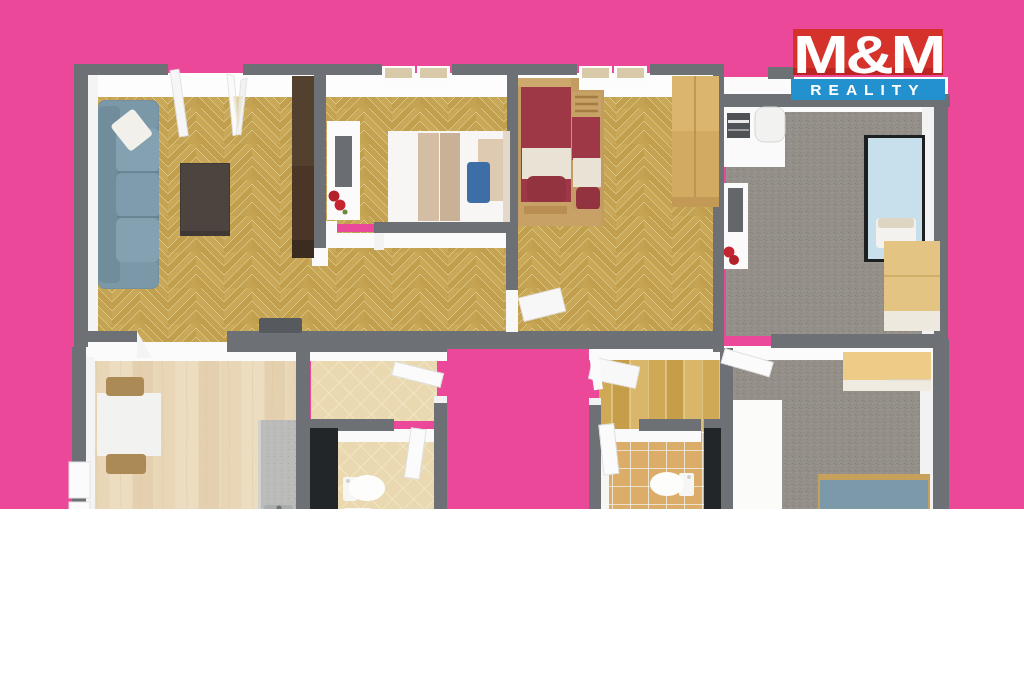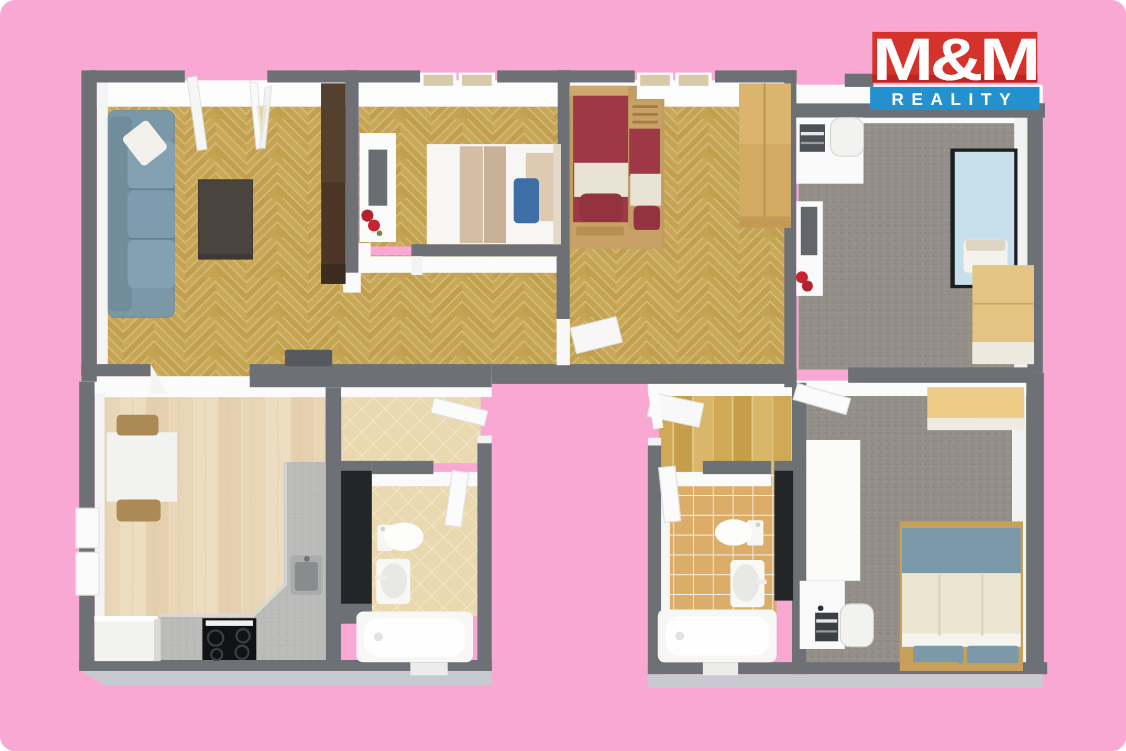--- a/index.html
+++ b/index.html
@@ -1,17 +1,17 @@
 <!DOCTYPE html>
 <html><head>
 <meta charset="utf-8">
 <style>
   html,body{margin:0;padding:0;background:#fff;}
-  #stage{position:relative;width:1024px;height:683px;background:#f9a8d4;overflow:hidden;
-         font-family:"Liberation Sans", sans-serif;border-radius:14px;}
+  #stage{position:relative;width:1024px;height:509px;background:#ec4899;overflow:hidden;
+         font-family:"Liberation Sans", sans-serif;}
   svg{position:absolute;left:0;top:0;}
 </style>
 </head>
 <body>
 <div id="stage">
 <svg width="1024" height="683" viewBox="0 0 1024 683">
 <defs>
 
   <pattern id="herr" width="56" height="36" patternUnits="userSpaceOnUse">
     <rect width="56" height="36" fill="#c4a352"></rect>

